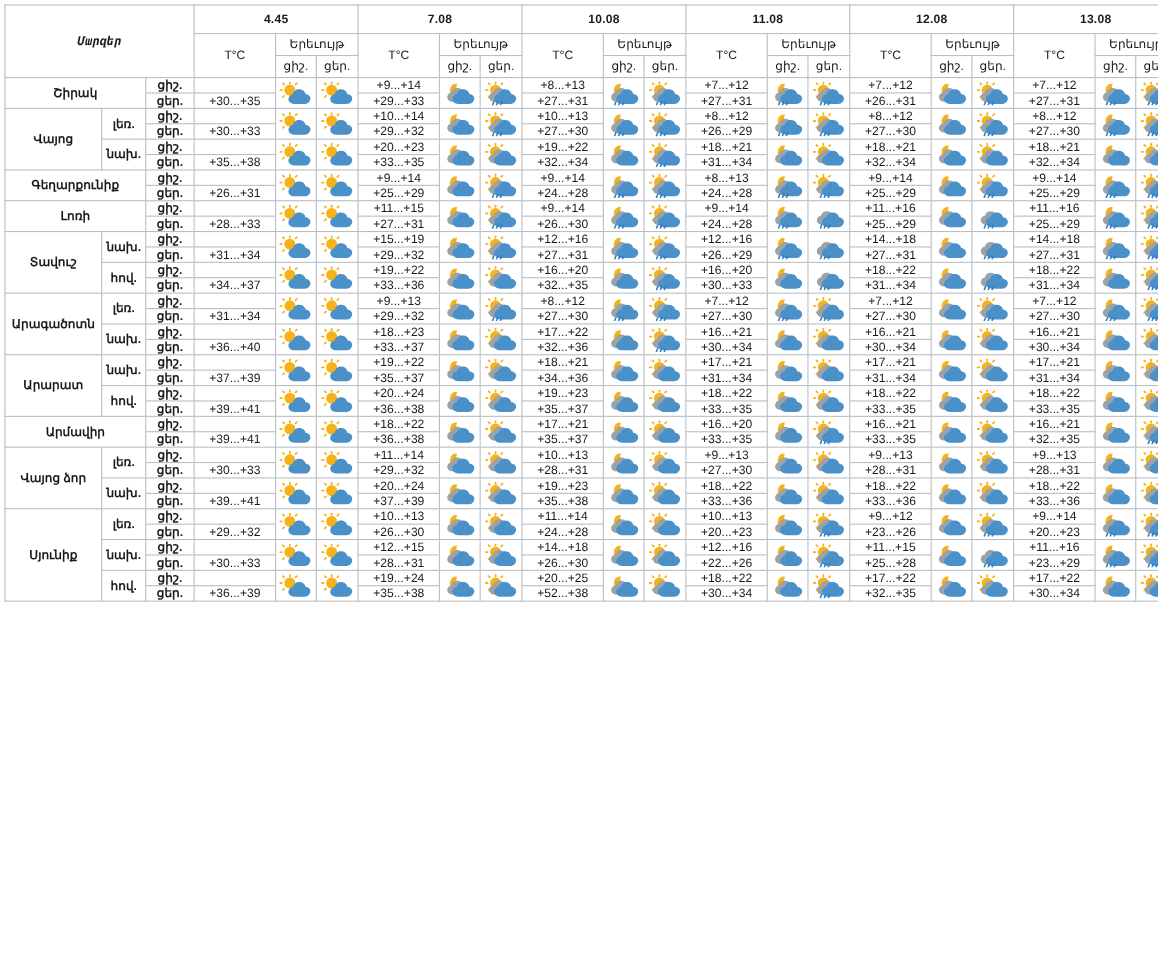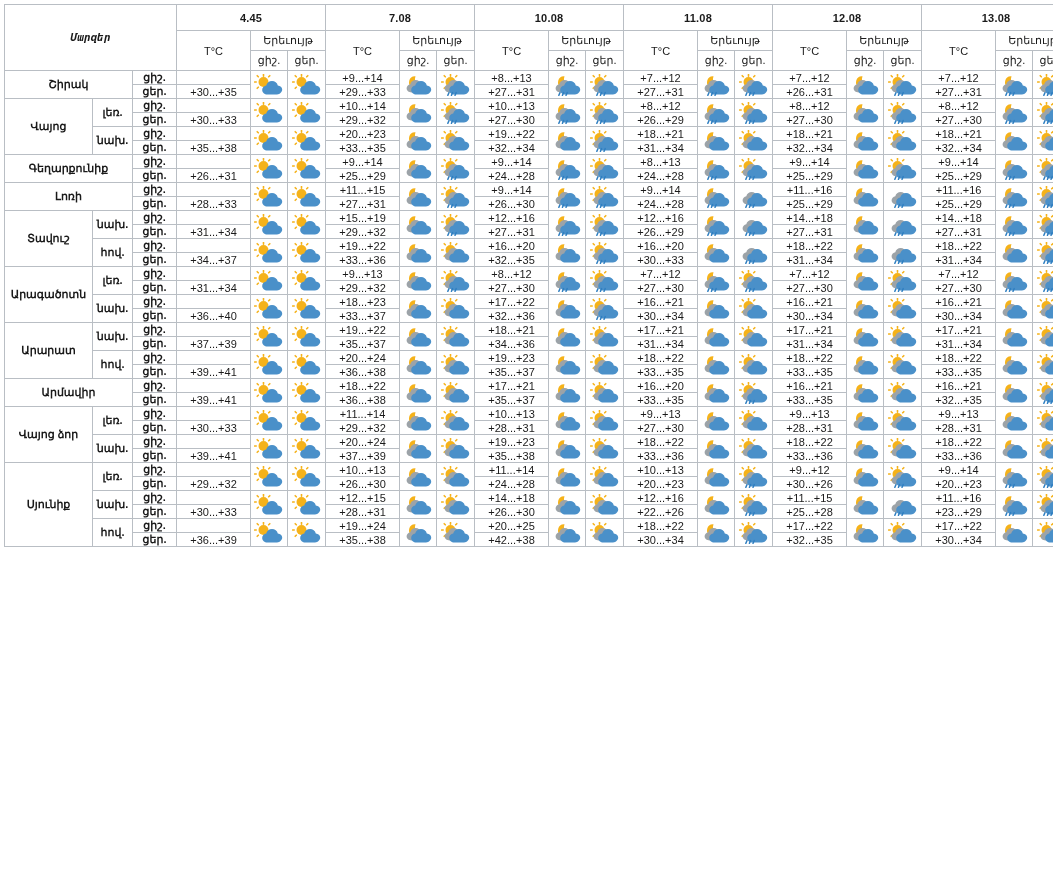--- a/index.html
+++ b/index.html
@@ -2649,21 +2649,21 @@
               </g>
             </svg>
           </td>
         </tr>
         <tr>
           <td class="rowlab">ցեր.</td>
           <td class="temp">+29...+32</td>
           <td class="temp">+26...+30</td>
           <td class="temp">+24...+28</td>
           <td class="temp">+20...+23</td>
-          <td class="temp">+30...+26</td>
+          <td class="temp">+23...+26</td>
           <td class="temp">+20...+23</td>
         </tr>
         <tr>
           <td class="sub" rowspan="2">նախ.</td>
           <td class="rowlab">ցիշ.</td>
           <td class="temp"></td>
           <td class="ico" rowspan="2">
             <svg width="30" height="22" viewBox="0 0 30 22">
               <circle cx="9.5" cy="8" r="5" fill="#f5b21a"></circle>
               <g stroke="#f5b21a" stroke-width="1.6" stroke-linecap="round">
@@ -2964,20 +2964,20 @@
               </g>
               <path d="M8.5 18.5c-2.8 0-4.9-1.9-4.9-4.2 0-2 1.6-3.7 3.7-4.1.5-2.4 2.7-4.2 5.4-4.2 2.6 0 4.8 1.7 5.4 4 2.3.1 4.1 1.8 4.1 3.9 0 2.2-2 4.6-4.8 4.6z" fill="#9ca3a8"></path>
               <path d="M13.5 20.5c-3 0-5.3-2-5.3-4.5 0-2.2 1.7-4 4-4.4.6-2.6 2.9-4.5 5.8-4.5 2.8 0 5.2 1.8 5.8 4.3 2.5.1 4.4 1.9 4.4 4.2 0 2.4-2.2 4.9-5.2 4.9z" fill="#4a90c9"></path>
             </svg>
           </td>
         </tr>
         <tr>
           <td class="rowlab">ցեր.</td>
           <td class="temp">+36...+39</td>
           <td class="temp">+35...+38</td>
-          <td class="temp">+42...+38</td>
+          <td class="temp">+52...+38</td>
           <td class="temp">+30...+34</td>
           <td class="temp">+32...+35</td>
           <td class="temp">+30...+34</td>
         </tr>
       </tbody>
   </table>
 </div>
 
 </body></html>

